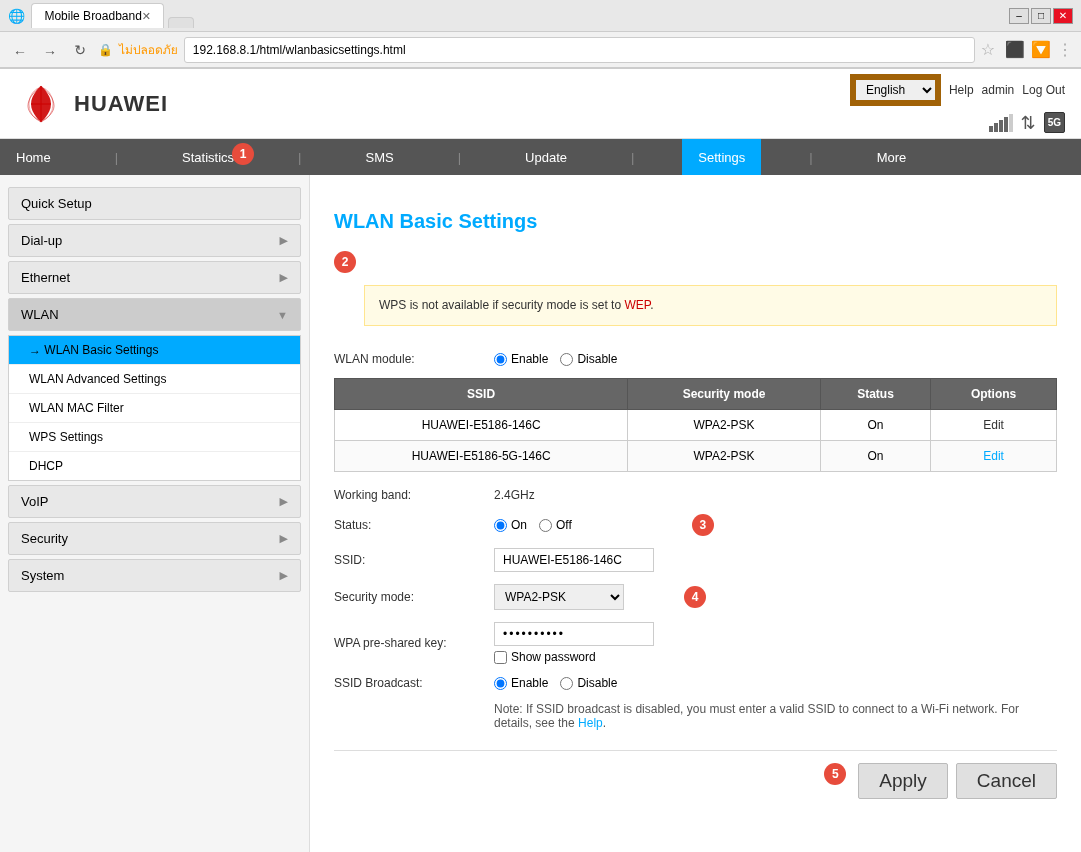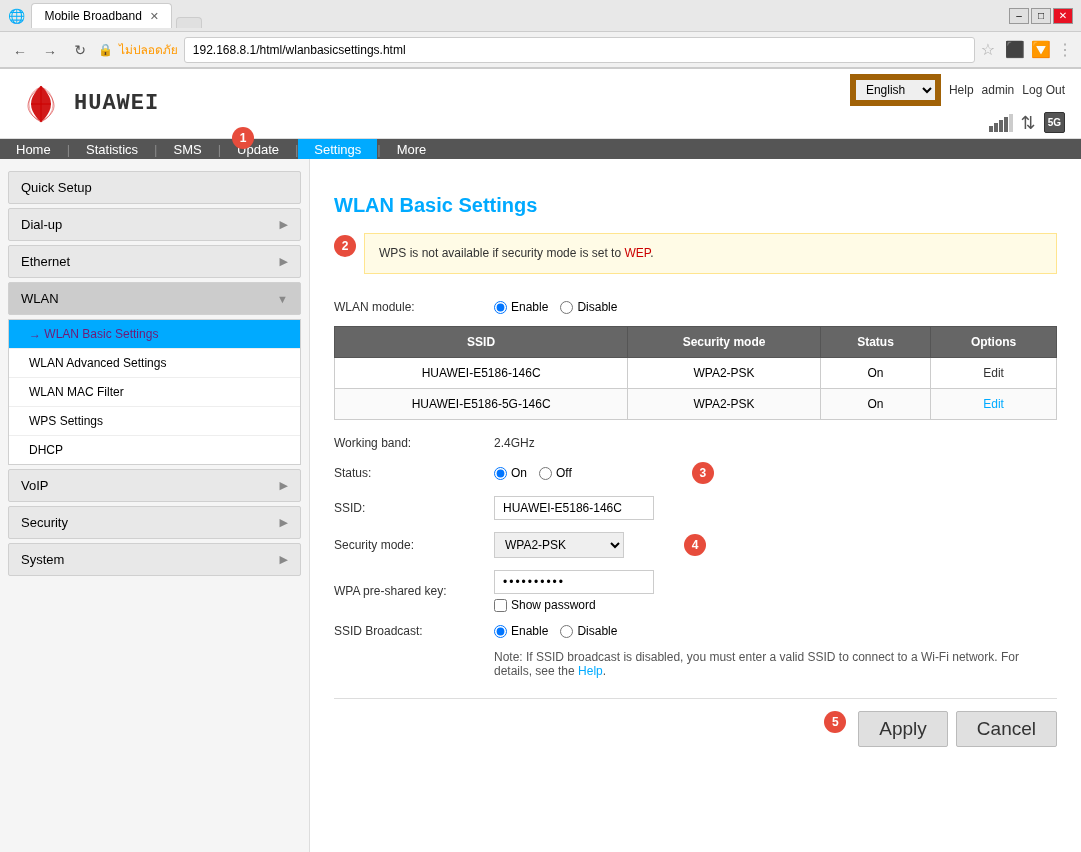--- a/index.html
+++ b/index.html
@@ -2,59 +2,59 @@
 <html><head>
   <meta charset="utf-8">
   <style>
     * { box-sizing: border-box; margin: 0; padding: 0; }
     body { font-family: Arial, sans-serif; font-size: 13px; background: #fff; width: 1081px; }
 
     
     .browser-chrome { background: #f1f1f1; border-bottom: 1px solid #ccc; }
     .title-bar { background: #e8e8e8; display: flex; align-items: center; padding: 4px 8px; gap: 6px; border-bottom: 1px solid #ccc; height: 32px; }
     .tab-bar { display: flex; align-items: flex-end; padding: 4px 8px 0; height: 36px; }
-    .tab { background: #fff; border: 1px solid #ccc; border-bottom: none; padding: 5px 12px; font-size: 12px; display: flex; align-items: center; gap: 8px; border-radius: 4px 4px 0 0; }
+    .tab { background: #fff; border: 1px solid #ccc; border-bottom: none; padding: 5px 12px; font-size: 12px; display: flex; align-items: center; border-radius: 4px 4px 0 0; }
     .tab-inactive { background: #e0e0e0; margin-left: 4px; border-radius: 4px 4px 0 0; padding: 5px 12px; border: 1px solid #ccc; border-bottom: none; font-size: 12px; }
     .close-btn { font-size: 11px; color: #666; cursor: pointer; }
     .address-bar { display: flex; align-items: center; padding: 4px 8px; gap: 6px; background: #f1f1f1; border-bottom: 1px solid #ccc; height: 36px; }
     .nav-btn { width: 24px; height: 24px; background: none; border: none; cursor: pointer; font-size: 14px; color: #555; display: flex; align-items: center; justify-content: center; }
     .address-input { flex: 1; height: 26px; border: 1px solid #ccc; border-radius: 3px; padding: 2px 8px; font-size: 12px; background: #fff; }
     .title-bar-controls { display: flex; gap: 2px; margin-left: auto; }
     .title-btn { width: 20px; height: 16px; border: 1px solid #999; background: #e0e0e0; font-size: 10px; cursor: pointer; display: flex; align-items: center; justify-content: center; }
     .title-btn.close { background: #e81123; color: #fff; }
 
     
     .router-header { background: #fff; padding: 8px 16px; display: flex; align-items: center; justify-content: space-between; border-bottom: 1px solid #ddd; height: 70px; }
-    .logo { display: flex; align-items: center; gap: 8px; font-family: Liberation Mono, monospace; }
+    .logo { display: flex; align-items: center; gap: 8px; }
     .huawei-logo { width: 50px; height: 40px; }
     .logo-text { font-size: 22px; font-weight: bold; color: #333; letter-spacing: 1px; }
     .header-right { display: flex; flex-direction: column; align-items: flex-end; gap: 6px; }
     .header-top-right { display: flex; align-items: center; gap: 8px; }
     .lang-select { padding: 2px 6px; font-size: 12px; border: 6px solid #a16207; }
     .header-link { font-size: 12px; color: #333; cursor: pointer; }
     .signal-icons { display: flex; align-items: center; gap: 8px; }
     .signal-bars { display: flex; align-items: flex-end; gap: 1px; }
     .signal-bar { background: #666; width: 4px; }
 
     
-    .nav-menu { background: #555; display: flex; align-items: center; height: 20px; }
+    .nav-menu { background: #555; display: flex; align-items: center; height: 36px; gap: 48px; }
     .nav-item { color: #fff; padding: 8px 16px; font-size: 13px; cursor: pointer; display: flex; align-items: center; height: 100%; }
     .nav-item.active { background: #00aaff; color: #fff; }
     .nav-separator { color: #888; }
 
     
     .content-layout { display: flex; min-height: 700px; }
 
     
     .sidebar { width: 310px; background: #f5f5f5; border-right: 1px solid #ddd; padding: 8px 0; flex-shrink: 0; }
     .sidebar-item { background: #e8e8e8; border: 1px solid #d0d0d0; margin: 4px 8px; padding: 8px 12px; cursor: pointer; display: flex; align-items: center; justify-content: space-between; border-radius: 2px; }
     .sidebar-sub { margin: 0 8px 4px; background: #fff; border: 1px solid #d0d0d0; }
     .sidebar-sub-item { padding: 7px 20px; cursor: pointer; display: flex; align-items: center; gap: 4px; font-size: 12px; border-bottom: 1px solid #eee; }
     .sidebar-sub-item:last-child { border-bottom: none; }
-    .sidebar-sub-item.active { background: #00aaff; color: #701a75; }
+    .sidebar-sub-item.active { background: #00aaff; color: #000000; }
     .chevron { font-size: 11px; color: #888; }
 
     
     .main-content { flex: 1; padding: 20px 24px; background: #fff; }
     .page-title { font-size: 20px; color: #00aaff; font-weight: bold; margin-bottom: 16px; }
     .warning-box { background: #fffbe6; border: 1px solid #ffe58f; padding: 10px 14px; margin-bottom: 16px; font-size: 12px; color: #333; line-height: 1.6; }
     .warning-box .wep-warn { color: #cc0000; }
 
     
     .form-row { display: flex; align-items: center; margin-bottom: 12px; }
@@ -252,21 +252,21 @@
     
     <div style="position:relative; display:inline-block; margin-bottom:4px;">
       <span class="circle-num" style="position:absolute; top:-60px; right:80px;">1</span>
     </div>
 
     <h2 class="page-title">WLAN Basic Settings</h2>
 
     
     <div style="display:flex; align-items:flex-start; margin-bottom:10px; gap:8px;">
       <span class="circle-num" style="flex-shrink:0; margin-top:2px;">2</span>
-      <div class="warning-box" style="flex:1;">
+      <div class="warning-box" style="flex:1;margin-top:36px;">
         <div>
           <span>WPS is not available if security mode is set to </span><span class="wep-warn">WEP</span><span>.</span>
         </div>
       </div>
     </div>
 
     
     <div class="form-row">
       <span class="form-label">WLAN module:</span>
       <div class="radio-group">

